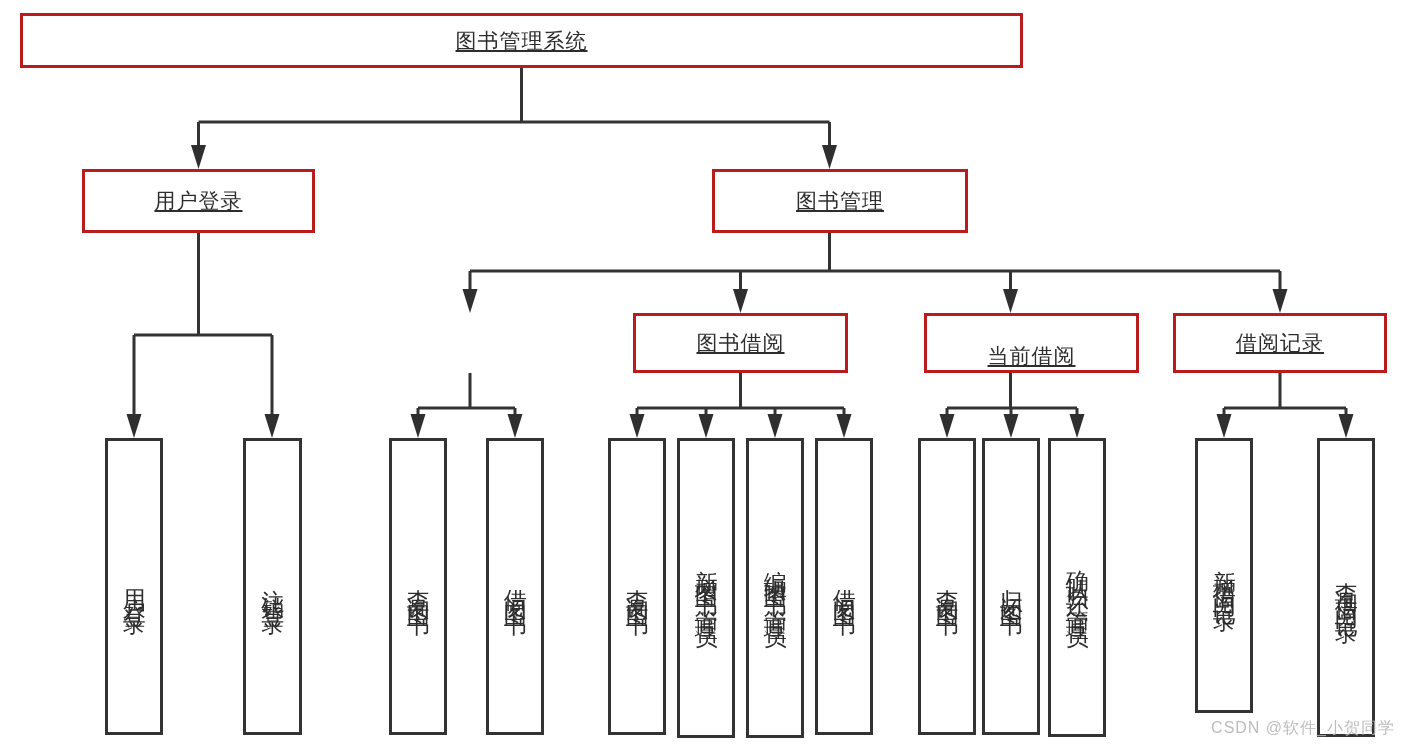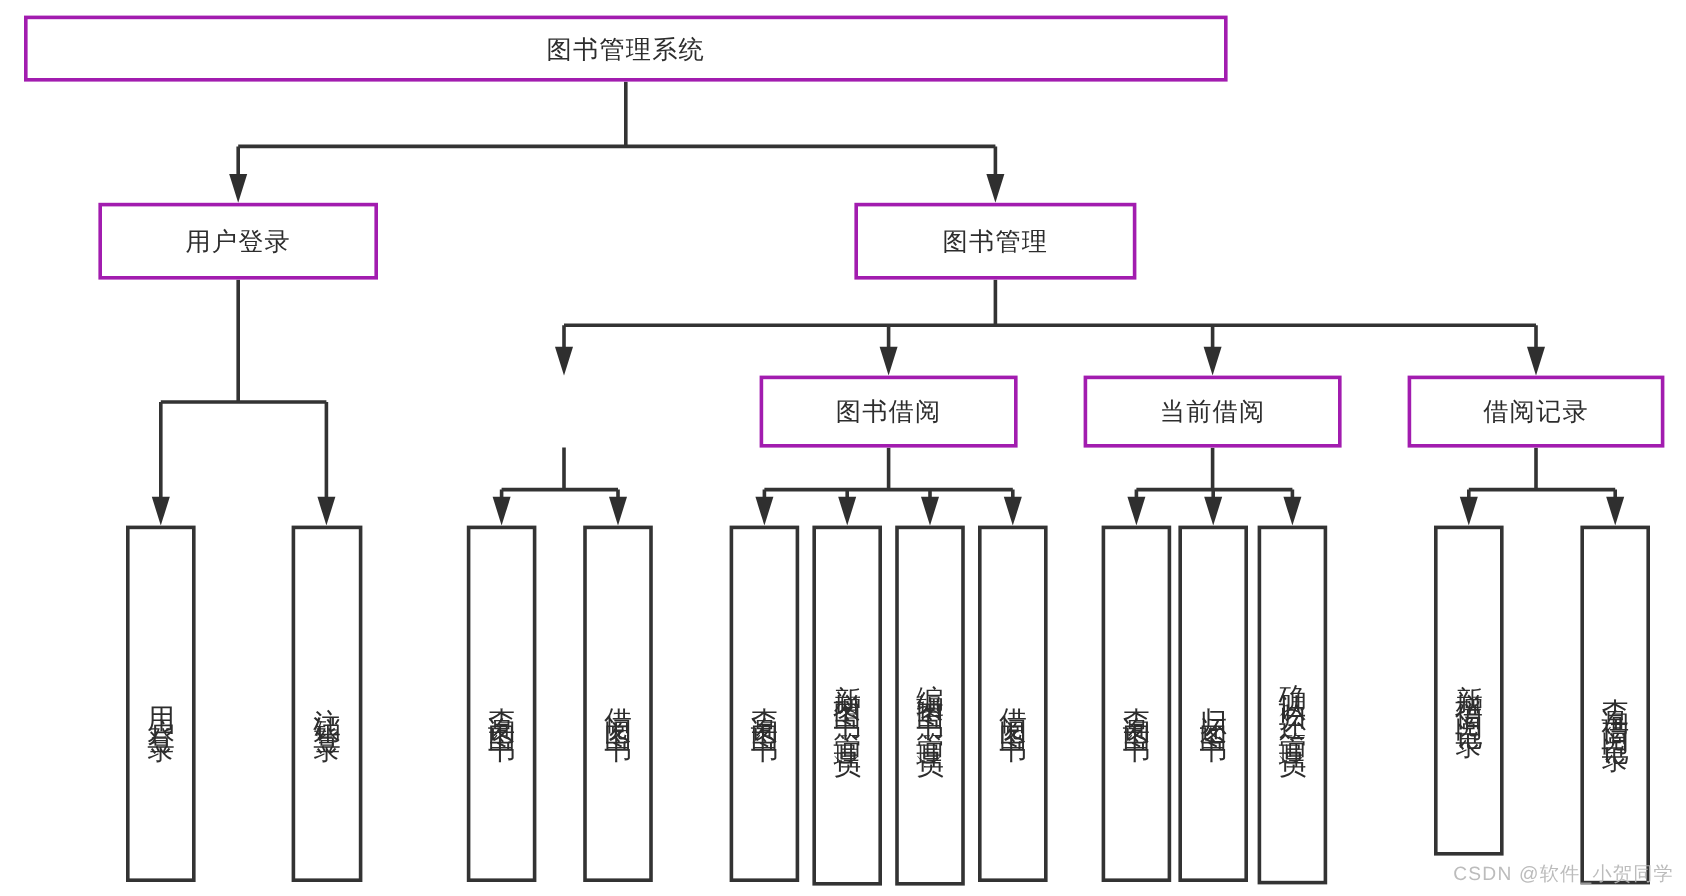--- a/index.html
+++ b/index.html
@@ -6,23 +6,23 @@
   body{
     width:1405px;height:747px;position:relative;overflow:hidden;
     background:#ffffff;
     font-family:"Liberation Sans","DejaVu Sans",sans-serif;
   }
   .stage{position:absolute;inset:0;width:1405px;height:747px;}
   svg.connectors{position:absolute;left:0;top:0;pointer-events:none;}
   svg.connectors path{stroke:#333333;stroke-width:3;fill:none;}
   svg.connectors polygon{fill:#2f2f2f;stroke:none;}
   .node{
-    position:absolute;background:#ffffff;border:3px solid #a21caf;
+    position:absolute;background:#ffffff;border:3px solid #b91c1c;
     box-sizing:border-box;display:flex;align-items:center;justify-content:center;
-    color:#2d2d2d;font-size:21px;letter-spacing:1px;white-space:nowrap;
+    color:#2d2d2d;font-size:21px;letter-spacing:1px;white-space:nowrap;text-decoration:underline;
   }
   .leaf{
     position:absolute;background:#ffffff;border:3px solid #333333;
     box-sizing:border-box;display:flex;align-items:center;justify-content:center;
     color:#2d2d2d;
   }
   .leaf > span{
     writing-mode:vertical-rl;text-orientation:mixed;
     font-size:23px;letter-spacing:8px;line-height:1.1;
   }
@@ -73,28 +73,28 @@
     <polygon points="1338.5,414 1353.5,414 1346,438"></polygon>
   </svg>
 
   <div class="node" style="left:20px;top:13px;width:1003px;height:55px;">
     <span>图书管理系统</span>
   </div>
 
   <div class="node" style="left:82px;top:169px;width:233px;height:64px;">
     <span>用户登录</span>
   </div>
-  <div class="node" style="left:712px;top:169px;width:235px;height:64px;">
+  <div class="node" style="left:712px;top:169px;width:256px;height:64px;">
     <span>图书管理</span>
   </div>
 
   <div class="node" style="left:633px;top:313px;width:215px;height:60px;">
     <span>图书借阅</span>
   </div>
-  <div class="node" style="left:903px;top:313px;width:215px;height:60px;">
+  <div class="node" style="left:924px;top:313px;width:215px;height:60px;align-items:flex-end;">
     <span>当前借阅</span>
   </div>
   <div class="node" style="left:1173px;top:313px;width:214px;height:60px;">
     <span>借阅记录</span>
   </div>
 
   <div class="leaf" style="left:105px;top:438px;width:58px;height:297px;">
     <span>用户登录</span>
   </div>
   <div class="leaf" style="left:243px;top:438px;width:59px;height:297px;">

